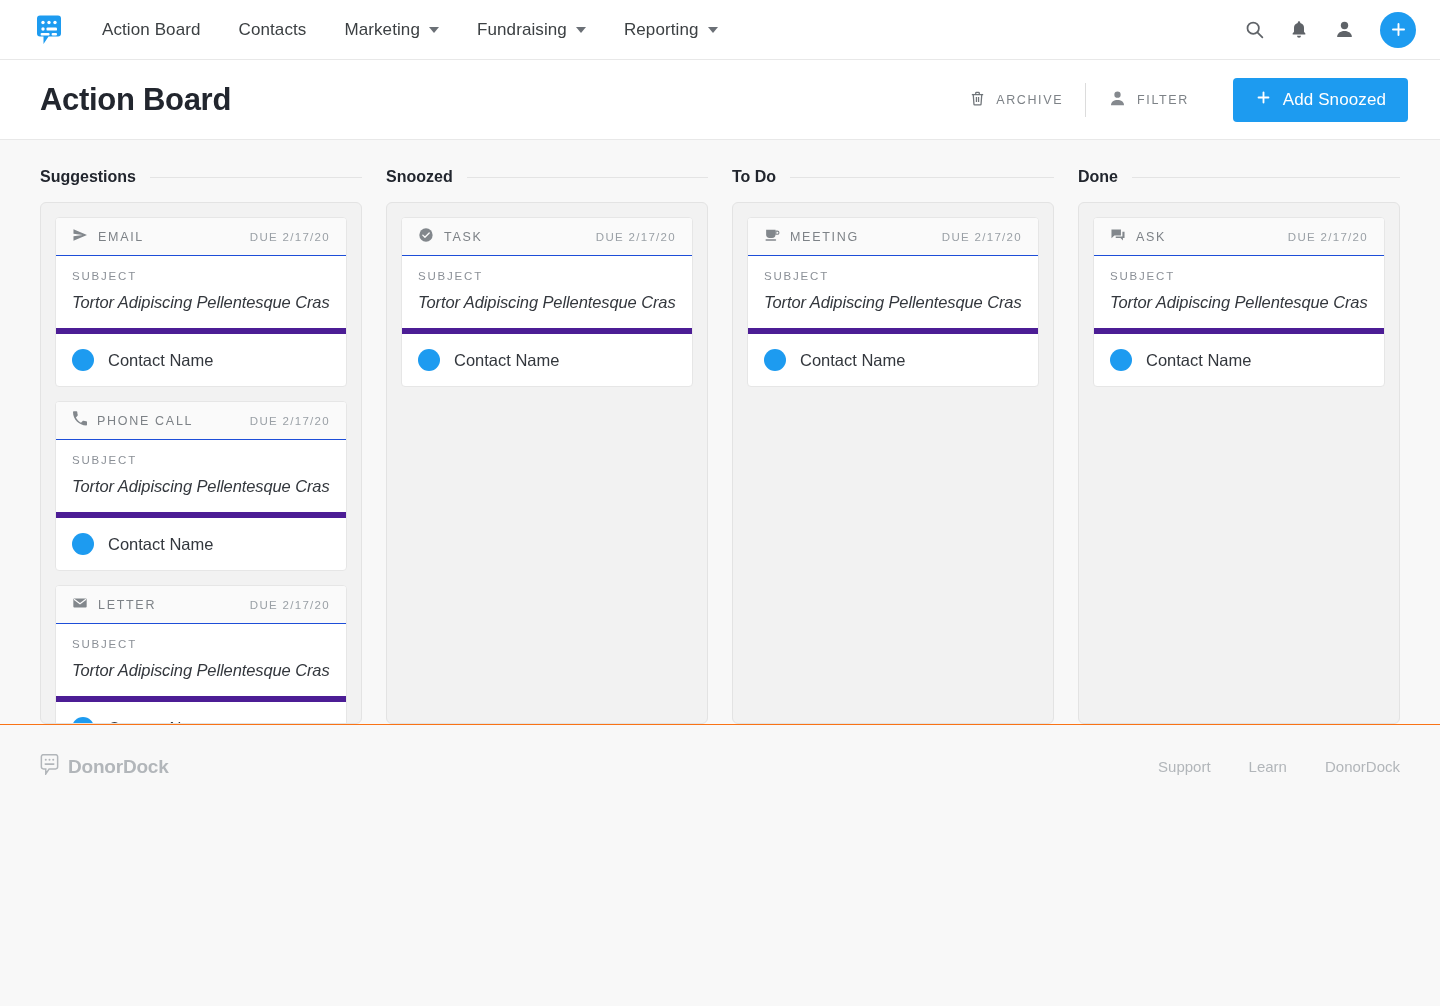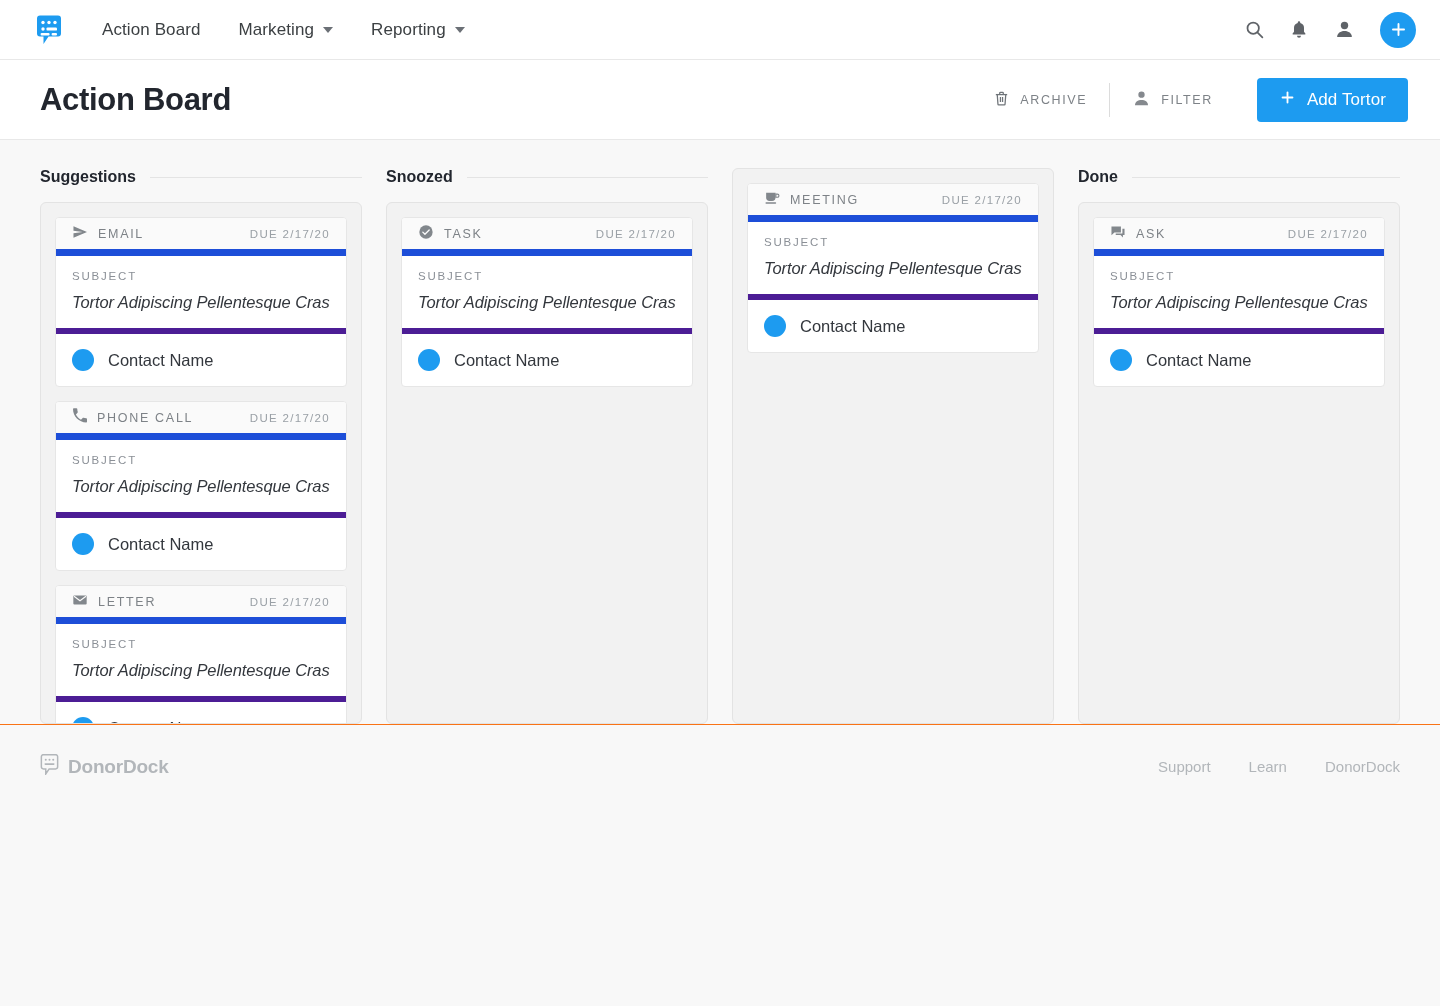--- a/index.html
+++ b/index.html
@@ -62,21 +62,21 @@
     padding:14px; height:664px; display:flex; flex-direction:column; gap:14px;
     overflow:hidden;
   }
 
   
   .card {
     background:#ffffff; border:1px solid #e6e6e6; border-radius:4px; overflow:hidden;
     cursor:pointer; flex:0 0 auto;
   }
   .card-head {
-    height:38px; background:#fafafa; border-bottom:7px solid #1d4ed8;
+    height:38px; background:#fafafa; border-bottom:1px solid #1d4ed8;
     display:flex; align-items:center; padding:0 16px;gap:20px;
   }
   .card-type { display:flex; align-items:center; gap:10px; }
   .card-type-label { font-size:12.5px; letter-spacing:1.7px; color:#7d8287; text-transform:uppercase; }
   .card-due { margin-left:auto; font-size:11.5px; letter-spacing:1.3px; color:#9aa0a6; text-transform:uppercase; }
   .card-body { padding:14px 16px 16px 16px; border-bottom:6px solid #4c1d95; }
   .subj-label { font-size:11.5px; letter-spacing:1.8px; color:#8b9097; text-transform:uppercase; margin-bottom:11px; }
   .subj-text { font-size:16.5px; color:#33373d; letter-spacing:-0.1px;font-style:italic; }
   .card-foot { height:52px; display:flex; align-items:center; padding:0 16px; gap:14px; }
   .avatar { width:22px;height:22px;border-radius:50%;background:#1D9BF0;flex:0 0 22px; }
@@ -109,21 +109,28 @@
         <rect x="5.6" y="18" width="9" height="2.6" rx="1.1" fill="#fff"></rect>
         <rect x="16.6" y="18" width="5.4" height="2.6" rx="1.1" fill="#fff"></rect>
       </svg>
     </div>
 
     <div class="navlinks">
       <div class="navlink">
         <span>Action Board</span>
       </div>
       <div class="navlink">
+        <span>Contacts</span>
+      </div>
+      <div class="navlink">
         <span>Marketing</span>
+        <span class="caret"></span>
+      </div>
+      <div class="navlink">
+        <span>Fundraising</span>
         <span class="caret"></span>
       </div>
       <div class="navlink">
         <span>Reporting</span>
         <span class="caret"></span>
       </div>
     </div>
 
     <div class="nav-right">
       <div class="nav-ic">
@@ -177,21 +184,21 @@
         </span>
         <span>FILTER</span>
       </div>
       <div class="addaction">
         <span>
           <svg width="17" height="17" viewBox="0 0 24 24" stroke="#fff" stroke-width="2.6" stroke-linecap="round">
             <line x1="12" y1="5" x2="12" y2="19"></line>
               <line x1="5" y1="12" x2="19" y2="12"></line>
           </svg>
         </span>
-        <span>Add Tortor</span>
+        <span>Add Snoozed</span>
       </div>
     </div>
   </div>
 
   <div class="board" id="board">
       <div class="column">
     <div class="col-head">
       <span class="col-title">Suggestions</span>
       <span class="col-rule"></span>
     </div>
@@ -278,20 +285,24 @@
         <div class="subj-text">Tortor Adipiscing Pellentesque Cras</div>
       </div>
       <div class="card-foot">
         <span class="avatar" style="background:#1D9BF0"></span>
         <span class="contact-name">Contact Name</span>
       </div>
     </div>
         </div>
       </div>
       <div class="column">
+    <div class="col-head">
+      <span class="col-title">To Do</span>
+      <span class="col-rule"></span>
+    </div>
     <div class="col-body">
     <div class="card">
       <div class="card-head">
         <div class="card-type">
           <span><svg width="16" height="16" viewBox="0 0 24 24" fill="#82878c">
                     <path d="M3.2 4.2h14.1v7.2a5.2 5.2 0 0 1-5.2 5.2H8.4a5.2 5.2 0 0 1-5.2-5.2z"></path>
                     <path d="M17.8 6.1h2.2a2.4 2.4 0 0 1 0 4.8h-2.2z" fill="none" stroke="#82878c" stroke-width="1.7"></path>
                     <rect x="2.2" y="18.4" width="16.1" height="2.3" rx="1.1"></rect>
                   </svg></span>
           <span class="card-type-label">MEETING</span>

